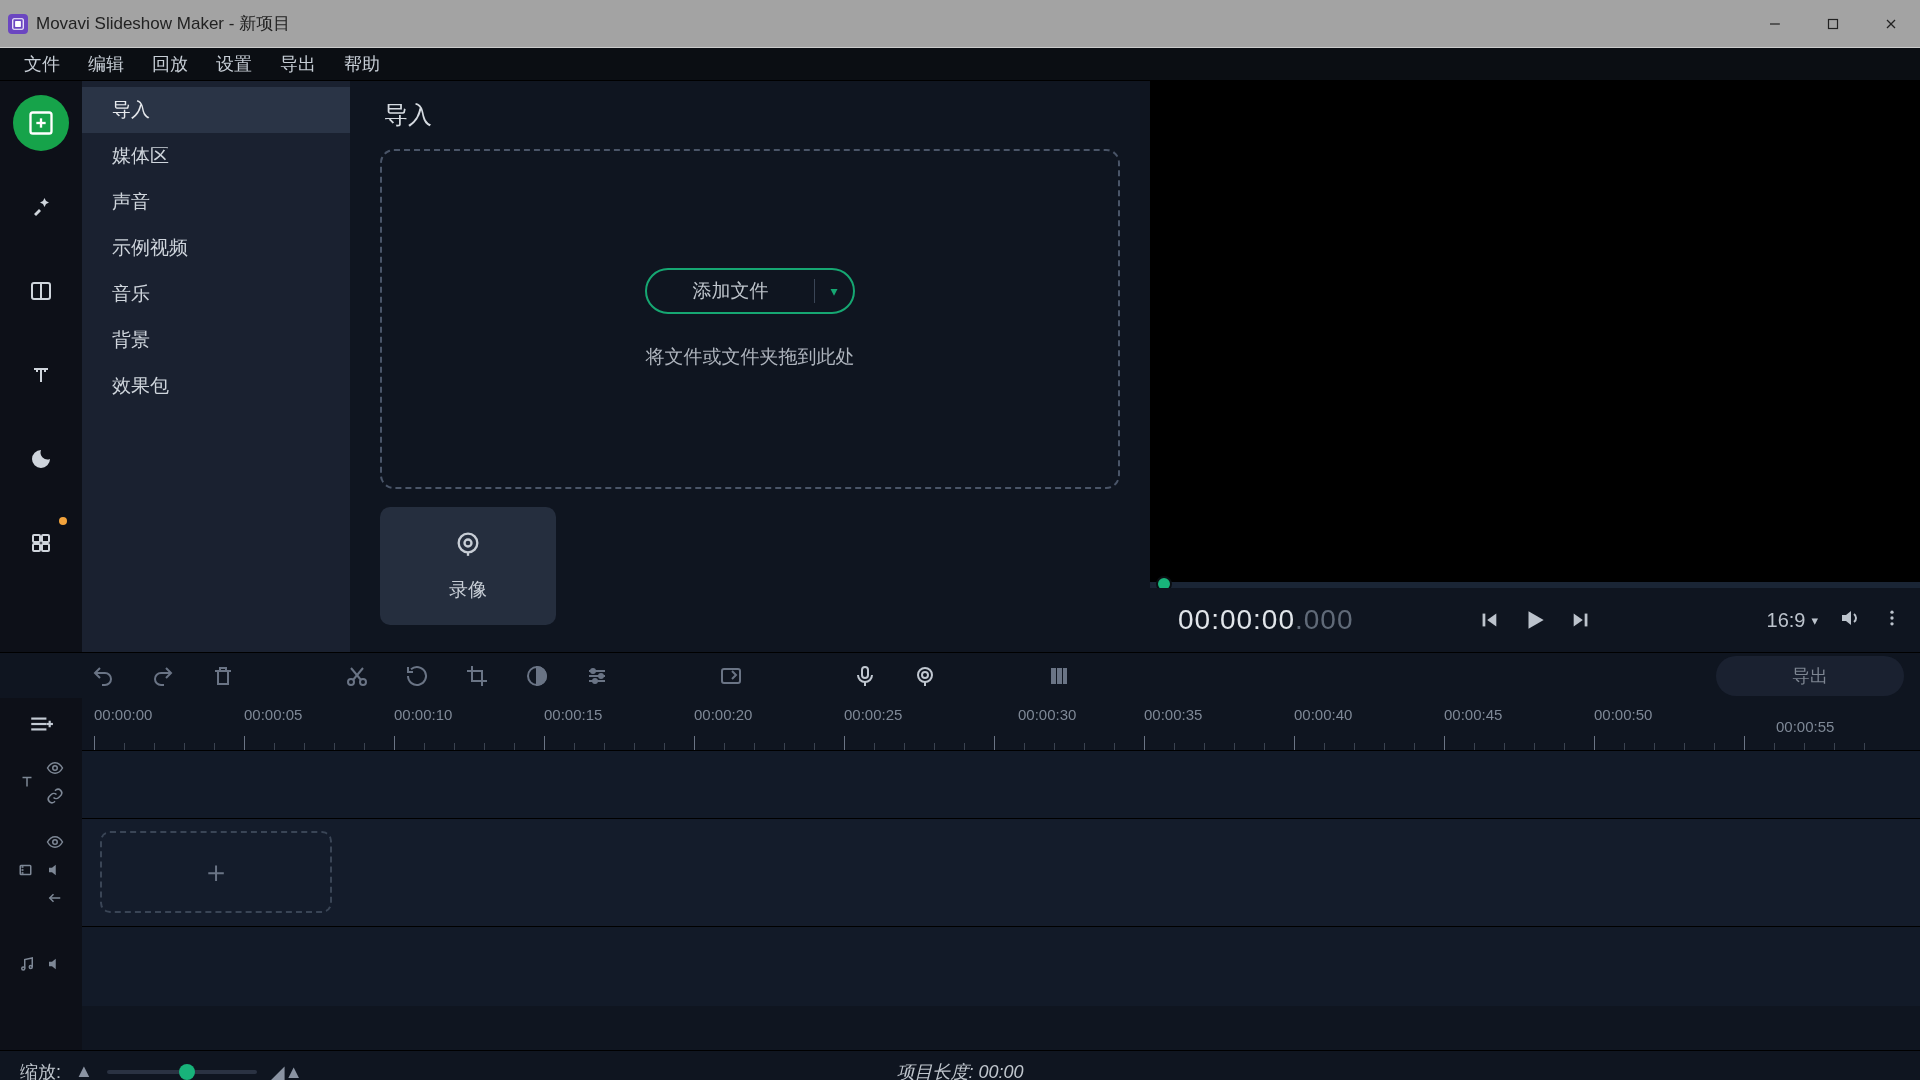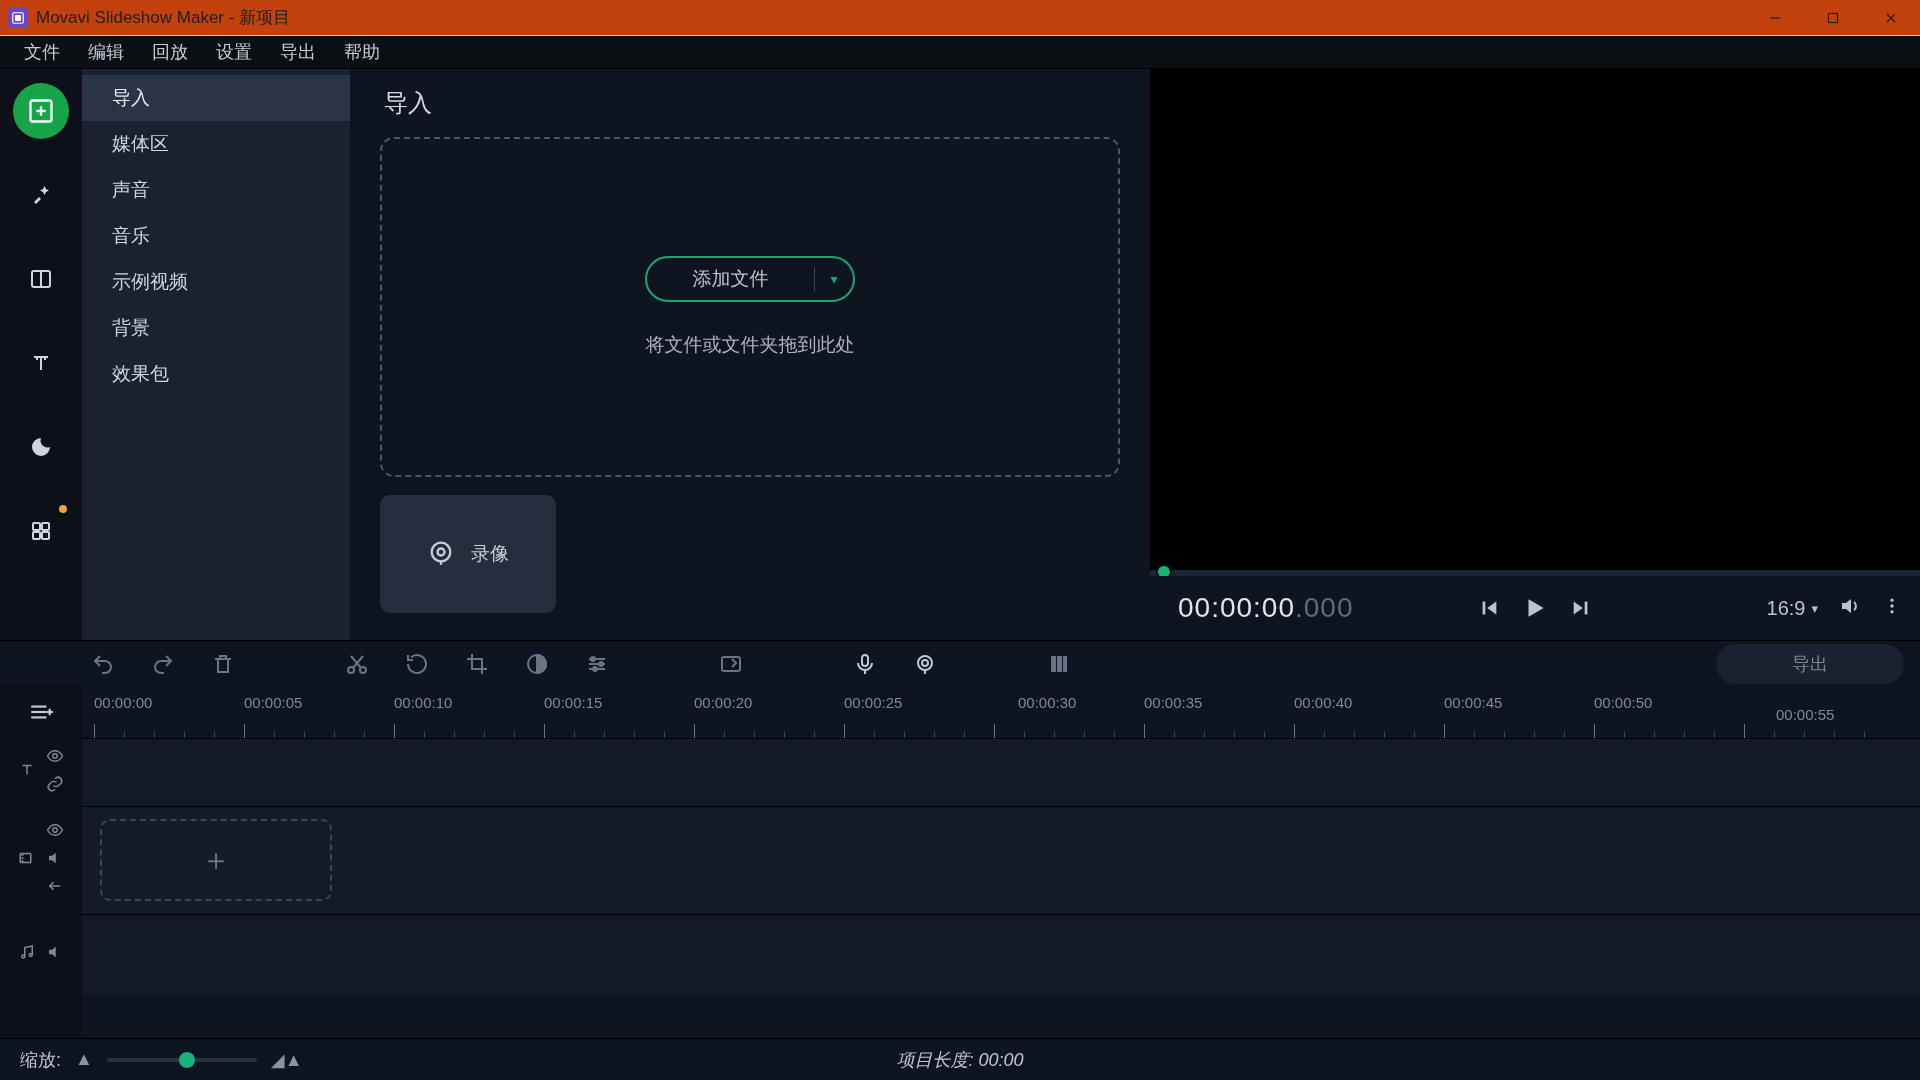--- a/index.html
+++ b/index.html
@@ -1,18 +1,18 @@
 <!DOCTYPE html>
 <html><head>
 <meta charset="utf-8">
 <style>
   * { box-sizing: border-box; margin: 0; padding: 0; user-select: none; }
   html, body { width: 1920px; height: 1080px; overflow: hidden; font-family: "Segoe UI", Arial, sans-serif; background:#0f1419; }
   
-  .titlebar { height: 36px; background:#c2410c; display:flex; align-items:center; padding:0 0 0 8px; border-bottom:1px solid #ccc; }
+  .titlebar { height: 48px; background:#a3a3a3; display:flex; align-items:center; padding:0 0 0 8px; border-bottom:1px solid #ccc; }
   .app-icon { width:20px; height:20px; margin-right:8px; border-radius:4px; background:#6b46c1; display:flex; align-items:center; justify-content:center; }
   .app-icon svg { width:14px; height:14px; }
   .title-text { font-size:17px; color:#222; flex:0 0 auto; }
   .title-spacer { flex:1; }
   .win-btns { display:flex; height:100%; }
   .win-btn { width:58px; display:flex; align-items:center; justify-content:center; color:#222; font-size:14px; }
   
   .menubar { height:33px; background:#0b0e13; display:flex; align-items:center; padding:0 10px; gap:0; border-bottom:1px solid #000; }
   .menu-item { padding:6px 14px; color:#c7ced6; font-size:18px; }
   
@@ -28,21 +28,21 @@
   .side-item.active { background:#2a3446; color:#e6e9ed; }
   .center { width:800px; background:#0f1520; padding:10px 10px 0 30px; display:flex; flex-direction:column; }
   .center-title { color:#d6dbe1; font-size:24px; padding:8px 0 18px 4px; }
   .dropzone { border:2px dashed #4a5568; border-radius:14px; height:340px; display:flex; flex-direction:column; align-items:center; justify-content:center; gap:30px; margin-right:20px; }
   .addfile { border:2px solid #16a772; border-radius:24px; height:46px; width:210px; display:flex; align-items:center; color:#bfc5cc; font-size:19px; overflow:hidden; }
   .addfile .label { flex:1; text-align:center; }
   .addfile .sep { width:1px; height:24px; background:#3a4556; }
   .addfile .chev { width:38px; display:flex; align-items:center; justify-content:center; color:#16a772; font-size:14px; }
   .drop-hint { color:#aeb4bd; font-size:19px; }
   .cards { display:flex; gap:12px; margin-top:18px; margin-right:20px; }
-  .card { flex:0 0 176px; height:118px; background:#252e3e; border-radius:10px; display:flex; flex-direction:row; align-items:center; justify-content:center; gap:16px; color:#c8ced6; }
+  .card { flex:0 0 176px; height:118px; background:#252e3e; border-radius:10px; display:flex; flex-direction:column; align-items:center; justify-content:center; gap:16px; color:#c8ced6; }
   .card svg { width:28px; height:28px; }
   .card .lbl { font-size:19px; }
   
   .preview { flex:1; background:#000; position:relative; }
   .preview-bar { position:absolute; left:0; right:0; bottom:0; height:64px; background:#0f1520; display:flex; align-items:center; padding:0 18px; }
   .playhead-strip { position:absolute; left:0; right:0; bottom:64px; height:6px; background:#1a2535; }
   .playhead-dot { position:absolute; left:6px; bottom:60px; width:16px; height:16px; border-radius:50%; background:#18b37a; border:2px solid #0b0e13; }
   .timecode { color:#e1e5ea; font-size:28px; font-weight:500; letter-spacing:1px; padding-left:10px; }
   .timecode .ms { color:#606a78; }
   .play-ctrls { position:absolute; left:50%; transform:translateX(-50%); display:flex; gap:14px; color:#bcc3cc; align-items:center;}
@@ -169,22 +169,22 @@
           <rect x="4" y="13" width="7" height="7" rx="1"></rect>
           <rect x="13" y="13" width="7" height="7" rx="1"></rect>
         </svg>
     </div>
   </div>
 
   <div class="sidepanel">
     <div class="side-item active">导入</div>
     <div class="side-item">媒体区</div>
     <div class="side-item">声音</div>
+    <div class="side-item">示例视频</div>
     <div class="side-item">音乐</div>
-    <div class="side-item">示例视频</div>
     <div class="side-item">背景</div>
     <div class="side-item">效果包</div>
   </div>
 
   <div class="center">
     <div class="center-title">导入</div>
     <div class="dropzone">
       <div class="addfile">
         <span class="label">添加文件</span>
         <span class="sep"></span>

